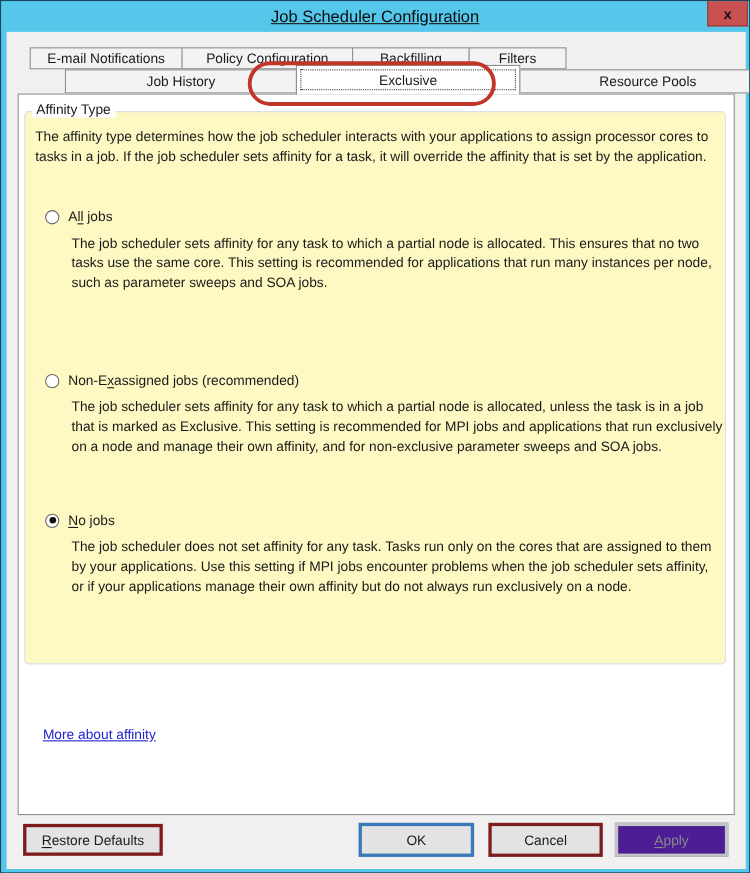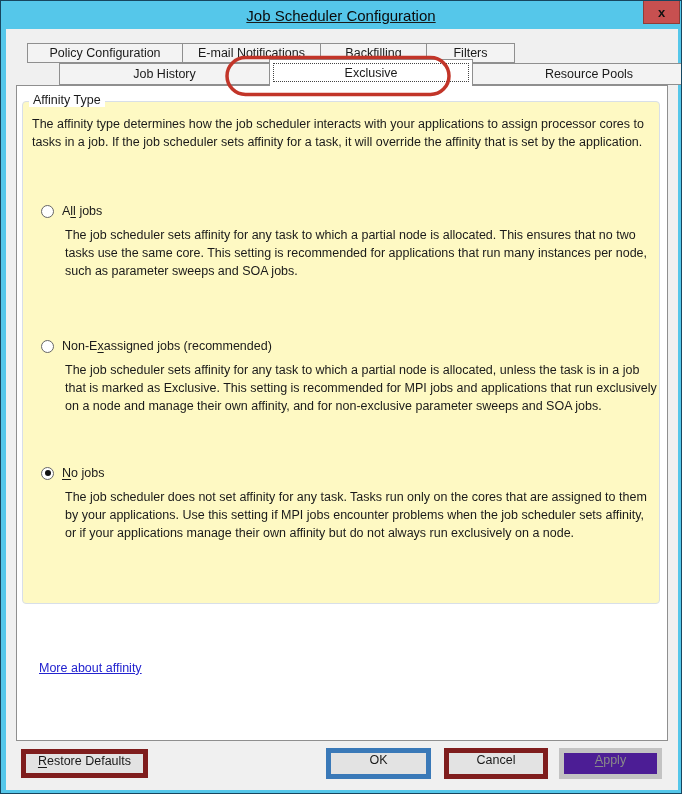--- a/index.html
+++ b/index.html
@@ -80,21 +80,21 @@
   }
   .gb-label {
     position: absolute; left: 6px; top: -9px;
     background: #fff; padding: 0 4px;
   }
   .intro {
     position: absolute; left: 9px; top: 13px; width: 614px;
     line-height: 18px;
   }
   .option { position: absolute; left: 18px; width: 616px; }
-  .option.opt0 { top: 102px; }
+  .option.opt0 { top: 88px; }
   .option.opt1 { top: 237px; }
   .option.opt2 { top: 364px; }
   .radio-line { display: flex; align-items: center; gap: 8px; cursor: pointer; }
   .radio {
     width: 13px; height: 13px; border-radius: 50%;
     border: 1px solid #666; background: #fff;
     position: relative; flex: 0 0 13px;
   }
   .radio.checked::after {
     content: ""; position: absolute; left: 2.5px; top: 2.5px;
@@ -106,22 +106,22 @@
   }
   
   .help-link {
     position: absolute; left: 33px; top: 632px;
     color: #2323cf; text-decoration: underline; cursor: pointer; z-index: 3;
   }
   
   .btn {
     position: absolute;
     background: #e3e3e3;
-    border: 5px solid #7f1d1d;
-    display: flex; justify-content: center;
+    border: 3px solid #7f1d1d;
+    display: flex; align-items: center; justify-content: center;
     font-size: 12.5px; color: #1a1a1a;
     cursor: pointer; z-index: 3;
   }
   .btn-restore { left: 15px;  top: 720px; width: 127px; height: 29px; }
   .btn-ok      { left: 320px; top: 719px; width: 105px; height: 31px; border-color: #3a79b8; }
   .btn-cancel  { left: 438px; top: 719px; width: 104px; height: 31px; }
   .btn-apply   { left: 553px; top: 719px; width: 103px; height: 31px;
                  background: #4c1d95; border-color: #c3c3c3; color: #8a8a8a; cursor: default; }
   
   .annotation {
@@ -139,25 +139,25 @@
   </div>
   <div class="close-btn">
     <span>x</span>
   </div>
 
   <div class="dialog">
 
     <div class="tabpane"></div>
 
     <div class="tabrow tabrow1">
+      <div class="tab" style="width:139px">
+          <span>E-mail Notifications</span>
+        </div>
       <div class="tab" style="width:156px">
           <span>Policy Configuration</span>
-        </div>
-      <div class="tab" style="width:139px">
-          <span>E-mail Notifications</span>
         </div>
       <div class="tab" style="width:107px">
           <span>Backfilling</span>
         </div>
       <div class="tab" style="width:89px">
           <span>Filters</span>
         </div>
     </div>
 
     <div class="tabrow tabrow2">

